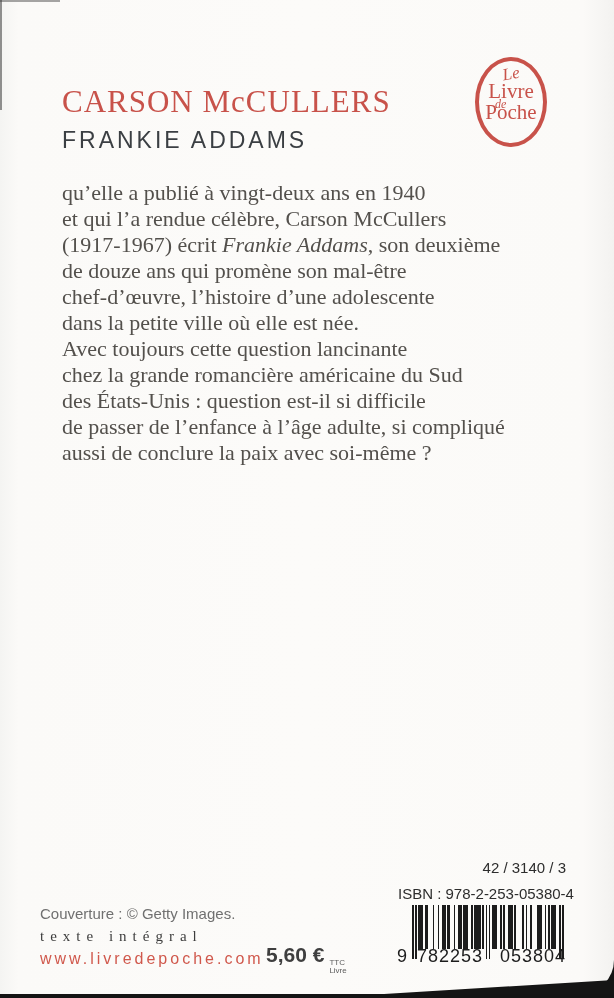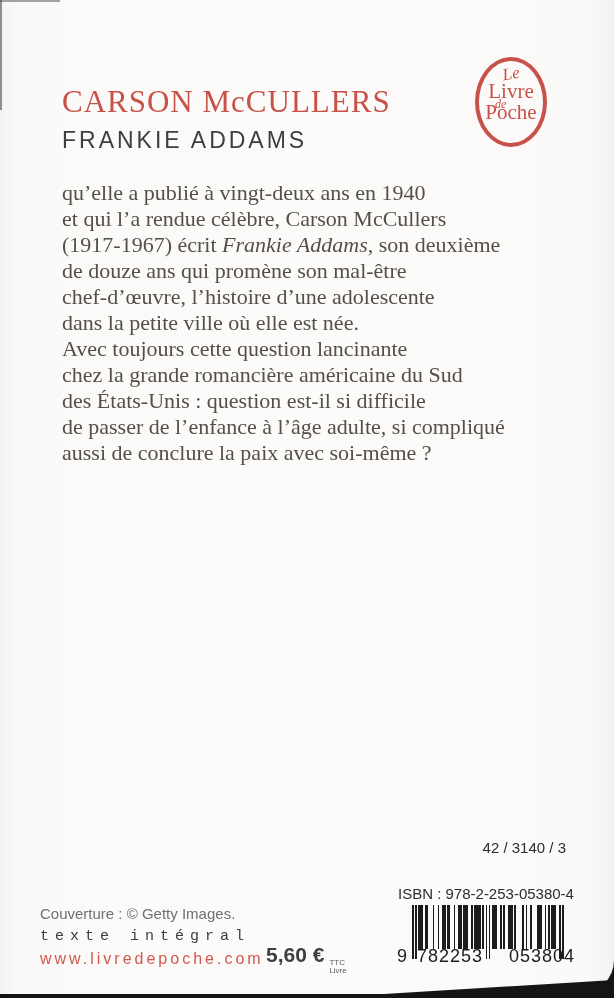--- a/index.html
+++ b/index.html
@@ -52,58 +52,58 @@
   .seg-italic{font-style:italic;}
   .seg-cap{font-size:30px;}
   
   .credit{
     position:absolute;left:40px;top:905px;
     font-family:"Liberation Sans",sans-serif;font-size:15px;color:var(--gray-ink);
     white-space:nowrap;
   }
   .integral{
     position:absolute;left:40px;top:928px;
-    font-family:Liberation Mono, monospace;font-size:15px;letter-spacing:6px;
+    font-family:Liberation Serif, serif;font-size:15px;letter-spacing:6px;
     color:#3d3d3d;white-space:nowrap;
   }
   .website{
     position:absolute;left:40px;top:950px;
     font-family:"Liberation Sans",sans-serif;font-size:16px;letter-spacing:3px;
     color:var(--link-red);white-space:nowrap;
   }
   
   .price{
     position:absolute;left:266px;top:943px;
     font-family:"Liberation Sans",sans-serif;font-size:21px;font-weight:bold;
     color:#3f3f3f;white-space:nowrap;
   }
   .price-tax{
     display:inline-block;vertical-align:top;margin-left:5px;margin-top:16px;
     font-size:8px;font-weight:normal;line-height:8px;color:#5d5d5d;text-align:left;
   }
   
   .print-code{
-    position:absolute;left:398px;top:839px;width:168px;text-align:right;
+    position:absolute;left:398px;top:859px;width:168px;text-align:right;
     font-family:"Liberation Sans",sans-serif;font-size:15px;color:#2d2d2d;
   }
   .isbn{
     position:absolute;left:398px;top:885px;width:168px;text-align:right;
     font-family:"Liberation Sans",sans-serif;font-size:15px;color:#2d2d2d;
     white-space:nowrap;
   }
   .barcode{position:absolute;left:412px;top:905px;width:152px;height:64px;}
   .barcode svg{display:block;shape-rendering:crispEdges;}
   .bc-num{
     position:absolute;top:41px;
     font-family:"Liberation Sans",sans-serif;font-size:18px;color:#1c1c1c;
     letter-spacing:1px;white-space:nowrap;
   }
   .bc-first{left:-15px;}
   .bc-g1{left:5px;width:66px;text-align:center;}
-  .bc-g2{left:97px;width:66px;text-align:center;}
+  .bc-g2{left:88px;width:66px;text-align:center;}
 </style>
 </head>
 <body>
 
 <div class="scan">
   <div class="cover">
 
     <div class="author">CARSON McCULLERS</div>
     <div class="booktitle">FRANKIE ADDAMS</div>
 

